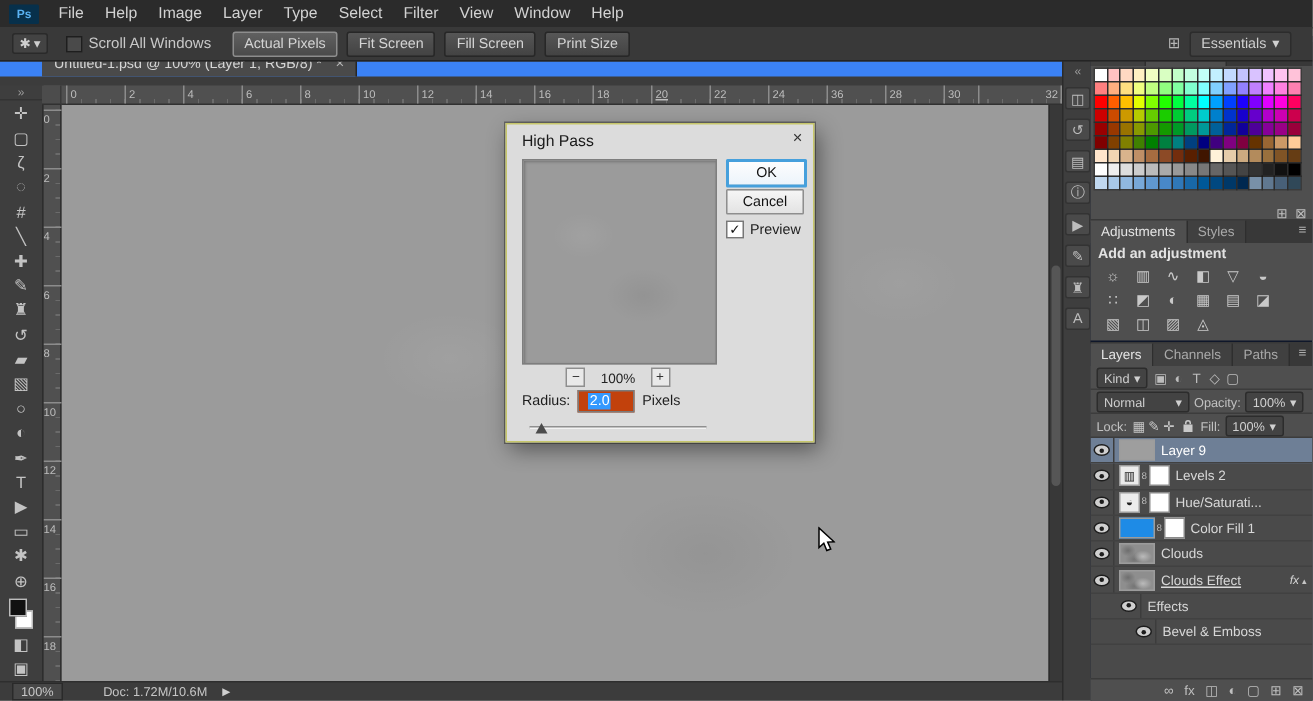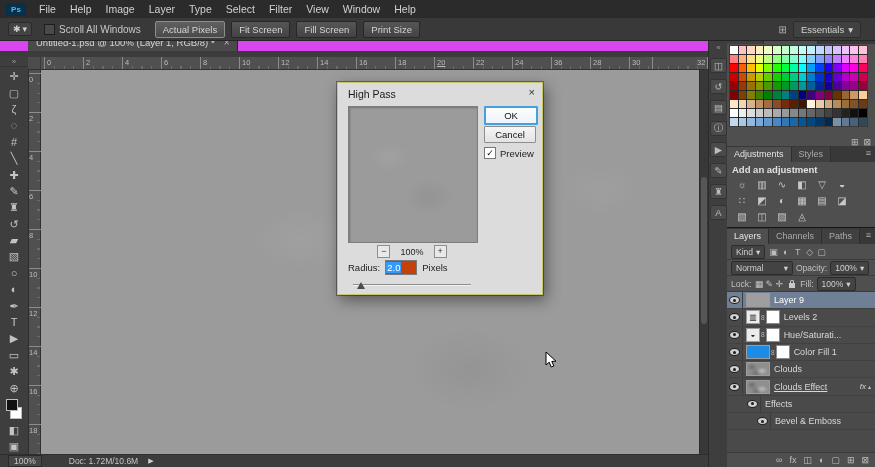--- a/index.html
+++ b/index.html
@@ -14,21 +14,21 @@
   .tool-chip{display:flex;align-items:center;margin-left:8px;padding:1px 4px;border:1px solid #2a2a2a;background:#434343;border-radius:2px;color:#cfcfcf;font-size:9px;gap:2px}
   .cb{width:9px;height:9px;border:1px solid #1e1e1e;background:#4a4a4a;margin:0 4px 0 12px;flex:none}
   .cb-label{font-size:10px;color:#c8c8c8;margin-right:8px}
   .opt-buttons{display:flex;align-items:center}
   .opt-btn{height:15px;padding:0 7px;margin-left:6px;background:linear-gradient(#565656,#434343);border:1px solid #272727;border-radius:2px;color:#d4d4d4;font-size:9.5px;display:flex;align-items:center}
   .opt-btn.active{border-color:#8d8d8d;background:linear-gradient(#606060,#4a4a4a)}
   .workspace{margin-left:auto;margin-right:14px;display:flex;align-items:center;gap:6px}
   .ws-icon{color:#b5b5b5;font-size:10px}
   .ws-btn{display:flex;align-items:center;gap:4px;border:1px solid #2c2c2c;background:#414141;border-radius:2px;height:15px;padding:0 7px;color:#d0d0d0;font-size:9.5px}
   
-  .tabbar{position:absolute;left:0;top:34px;width:708px;height:17px;background:#d946ef}
+  .tabbar{position:absolute;left:0;top:34px;width:708px;height:17px;background:#3b82f6}
   .doc-tab{position:absolute;left:28px;top:0;height:17px;background:#4a4a4a;border-right:1px solid #262626;display:flex;align-items:center;gap:9px;padding:0 8px;color:#d6d6d6;font-size:9.5px}
   .tab-close{color:#b5b5b5;font-size:10px}
   
   .toolbar{position:absolute;left:0;top:57px;width:28px;bottom:12px;background:#3e3e3e;border-right:1px solid #2d2d2d;display:flex;flex-direction:column;align-items:center;z-index:4}
   .tb-collapse{height:9px;line-height:9px;font-size:8px;color:#9a9a9a;width:100%;text-align:center;border-bottom:1px solid #333;margin-bottom:1px}
   .tool-list,.tool-extras{display:flex;flex-direction:column;align-items:center;width:100%}
   .tool{height:16.4px;width:24px;display:flex;align-items:center;justify-content:center;color:#c3c3c3;font-size:11px;line-height:16px}
   .color-chips{position:relative;width:16px;height:20px;margin:3px 0}
   .chip{position:absolute;width:10px;height:10px;border:1px solid #bdbdbd}
   .chip.fg{left:0;top:0;background:#111;z-index:2}
@@ -116,21 +116,21 @@
   .zoom-btn{width:11px;height:11px;border:1px solid #8e8e8e;background:#e9e9e9;font-size:9px;line-height:9px;display:flex;align-items:center;justify-content:center;color:#333}
   .zoom-val{font-size:9px;color:#222}
   .dlg-btn{position:absolute;left:146px;width:50px;height:15px;display:flex;align-items:center;justify-content:center;font-size:9.5px;color:#111;background:linear-gradient(#f6f6f6,#e3e3e3);border:1px solid #8e8e8e;border-radius:1px}
   .dlg-btn.ok{top:23px;border:2px solid #46a0dc;background:linear-gradient(#fdfdfd,#ecf4fb)}
   .dlg-btn.cancel{top:43px}
   .chk-row{position:absolute;left:146px;top:64px;display:flex;align-items:center;gap:4px}
   .chk{width:10px;height:10px;background:#fff;border:1px solid #777;font-size:9px;line-height:9px;color:#111;display:flex;align-items:center;justify-content:center}
   .chk-label{font-size:9.5px}
   .radius-row{position:absolute;left:10px;top:177px;display:flex;align-items:center;gap:5px}
   .radius-label,.pixels-label{font-size:9.5px;color:#1c1c1c}
-  .radius-input{width:30px;height:13px;background:#c2410c;border:1px solid #7a7a7a;display:flex;align-items:center;padding-left:0}
+  .radius-input{width:30px;height:13px;background:#c2410c;border:1px solid #7a7a7a;display:flex;align-items:center;padding-left:6px}
   .sel-text{background:#3399ff;color:#fff;font-size:9.5px;padding:0 1px}
   .slider{position:absolute;left:15px;top:199px;width:118px;height:6px}
   .slider-track{position:absolute;left:0;right:0;top:2px;height:1px;background:#8f8f8f;border-bottom:1px solid #f2f2f2}
   .slider-thumb{position:absolute;left:4px;top:0;width:0;height:0;border-left:4px solid transparent;border-right:4px solid transparent;border-bottom:7px solid #4c4c4c}
   
   .cursor{position:absolute;left:545px;top:351px;z-index:30;pointer-events:none}
 </style>
 </head>
 <body>
 

